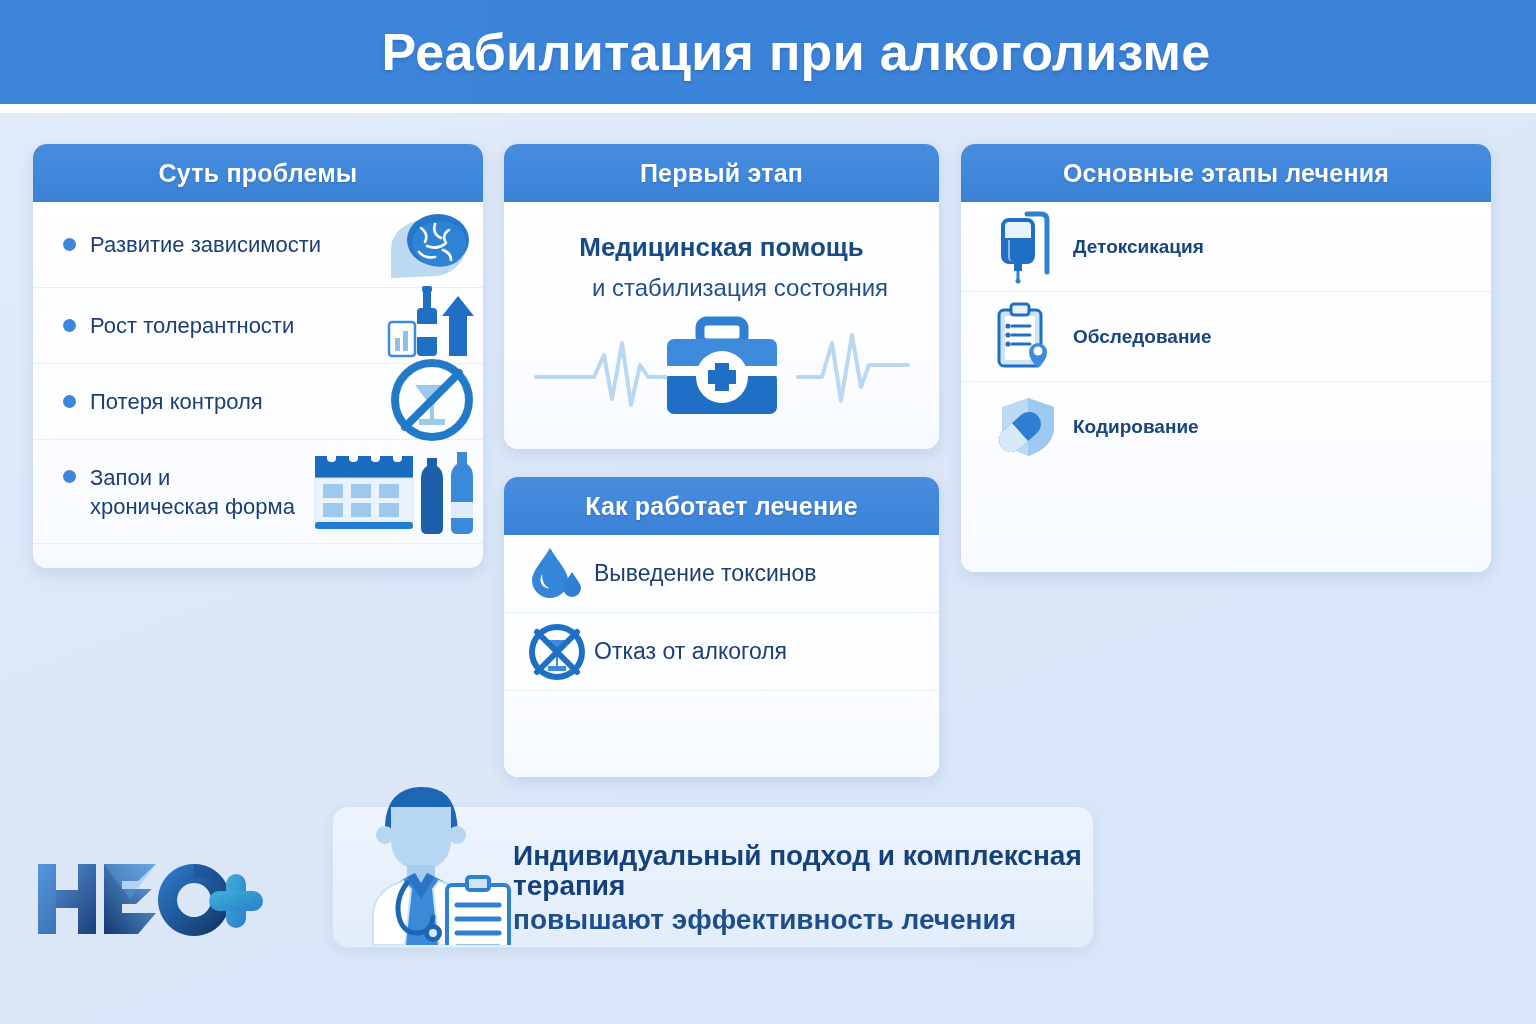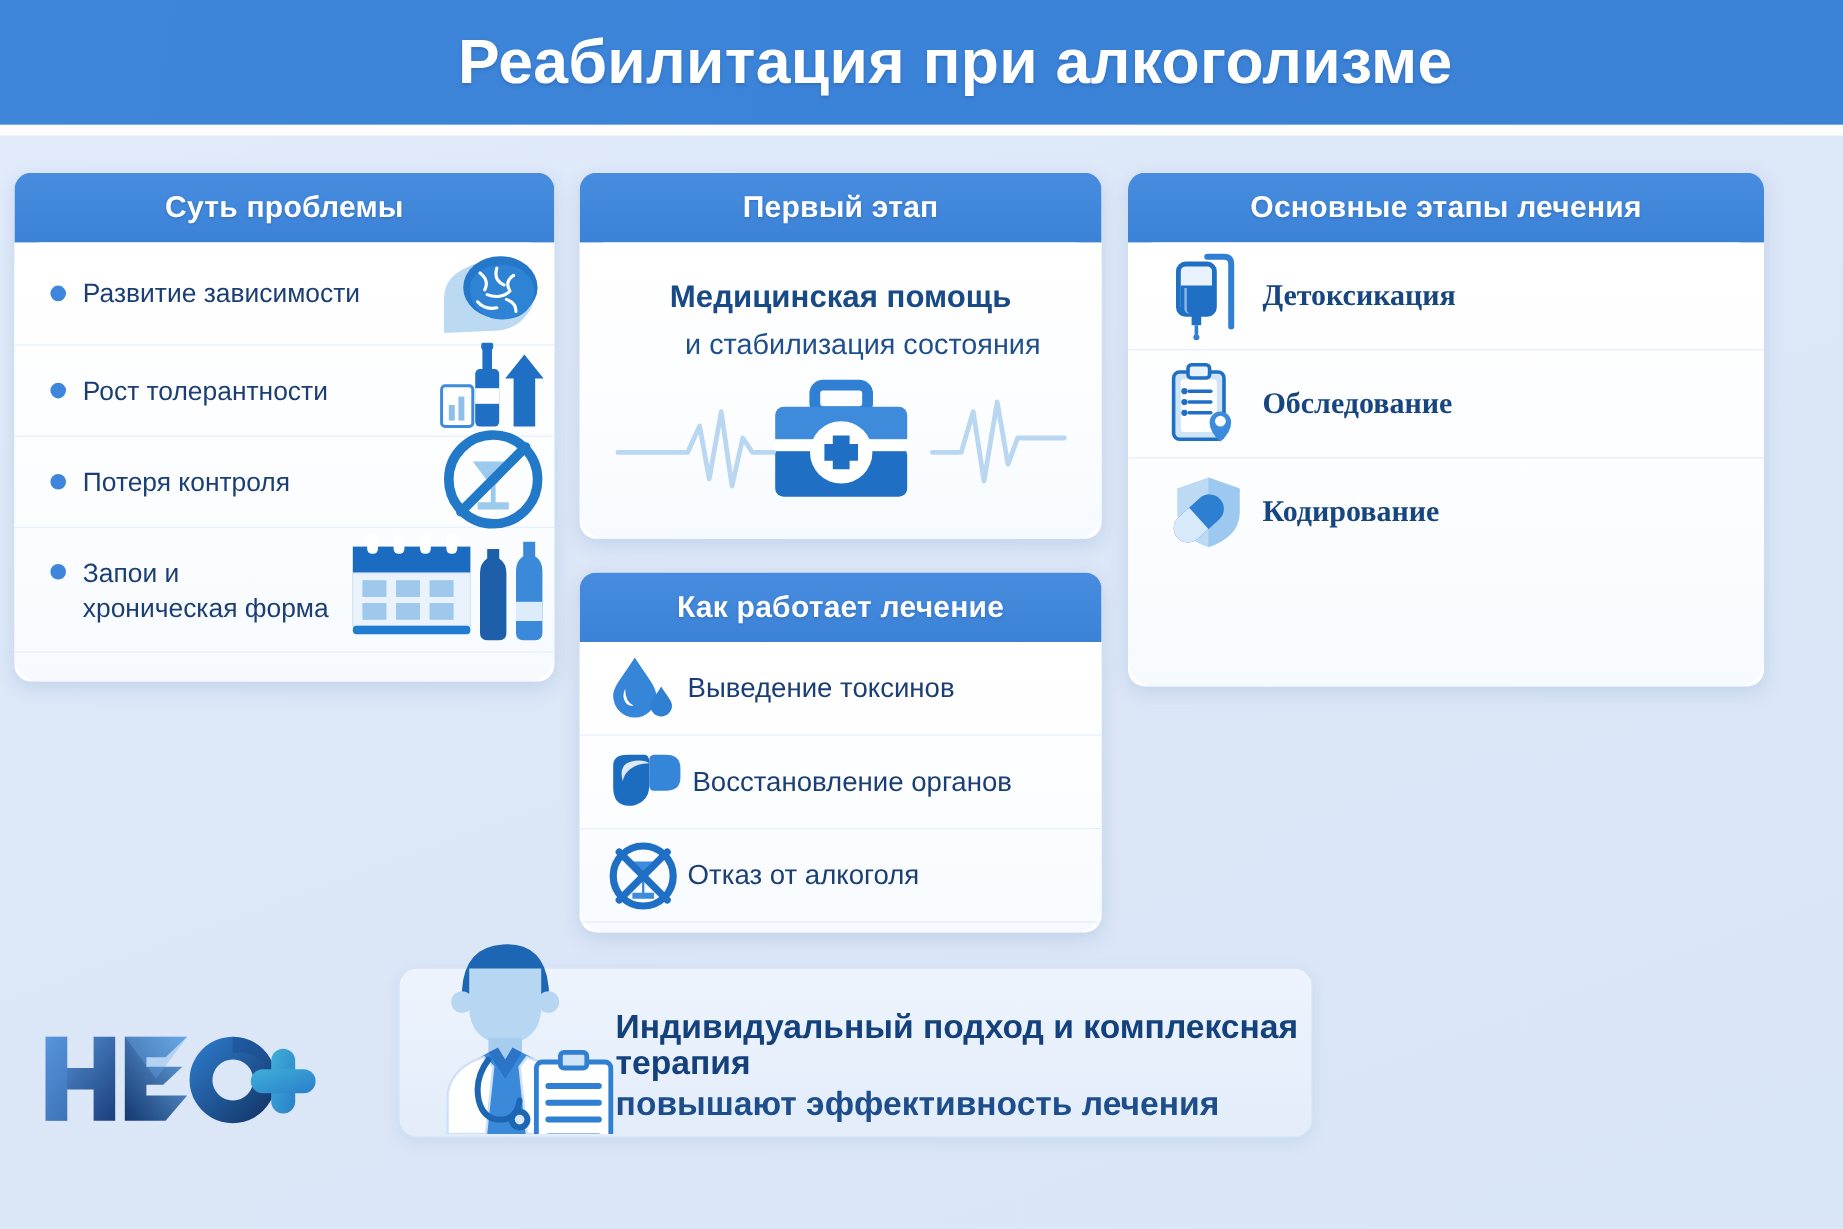--- a/index.html
+++ b/index.html
@@ -29,33 +29,34 @@
     position:absolute;left:0;top:104px;width:1536px;height:9px;background:#fdfdfe;
   }
 
   
   .card{
     position:absolute;
     background:#ffffff;
     border-radius:14px;
     box-shadow:0 5px 16px rgba(90,130,185,.20);
     overflow:hidden;
+    margin-left:21px;
   }
   .card-head{
     height:58px;
     background:linear-gradient(180deg,#478cdf 0%,#3b82d6 100%);
     display:flex;align-items:center;justify-content:center;
   }
   .card-head span{
     color:#ffffff;font-size:25px;font-weight:bold;letter-spacing:.2px;
     text-shadow:0 1px 2px rgba(20,55,110,.3);
   }
   .card-body{
     background:linear-gradient(180deg,#ffffff 0%,#fcfdff 60%,#f6faff 100%);
-    position:relative;height:calc(100% - 58px);border-radius:22px;
+    position:relative;height:calc(100% - 58px);
   }
 
   
   #card-problem{left:12px;top:144px;width:450px;height:424px;}
   .prow{
     position:relative;display:flex;align-items:center;
     padding:0 18px 0 30px;box-sizing:border-box;
     border-bottom:1px solid #e5eefb;
   }
   .prow:last-child{border-bottom:1px solid #e5eefb;}
@@ -92,21 +93,21 @@
   .hrow-label{color:#1b3f74;font-size:23px;margin-left:8px;}
 
   
   #card-stages{left:940px;top:144px;width:530px;height:428px;}
   .srow{
     display:flex;align-items:center;padding:0 22px 0 30px;box-sizing:border-box;
     border-bottom:1px solid #e5eefb;
   }
   .srow:last-child{border-bottom:none;}
   .srow-icon{flex:0 0 70px;display:flex;align-items:center;justify-content:center;}
-  .srow-label{color:#17457f;font-size:25px;font-weight:bold;margin-left:12px;font-family:Liberation Serif, serif;}
+  .srow-label{color:#17457f;font-size:19px;font-weight:bold;margin-left:12px;}
 
   
   #banner{
     position:absolute;left:332px;top:806px;width:760px;height:140px;
     background:linear-gradient(180deg,#eef4fd 0%,#e7f0fb 55%,#e3edfa 100%);
     border:1px solid #d4e4f7;border-radius:16px;
     box-shadow:0 4px 12px rgba(95,135,190,.14);
   }
   #banner-doc{position:absolute;left:18px;top:-34px;}
   .banner-text{
@@ -249,30 +250,20 @@
         <div class="hrow-icon">
           <svg width="54" height="56" viewBox="0 0 54 56">
             <path d="M20 2 C10 18 2 26 2 34 a18 18 0 0 0 36 0 C38 26 30 18 20 2 Z" fill="#3585d9"></path>
             <path d="M12 28 q-3 6 0 11 q3 4 7 3 q-7-3-7-14 Z" fill="#ffffff"></path>
             <path d="M42 26 c-5 8-9 12-9 16 a9 9 0 0 0 18 0 c0-4-4-8-9-16 Z" fill="#2f7fd3"></path>
           </svg>
         </div>
         <div class="hrow-label">Выведение токсинов</div>
       </div>
 
-      <div class="hrow" style="height:78px">
-        <div class="hrow-icon">
-          <svg width="62" height="52" viewBox="0 0 62 52">
-            <path d="M4 12 q0-9 12-9 h14 q4 0 4 6 v20 q0 12-12 16 Q4 48 4 30 Z" fill="#1c6cc0"></path>
-            <path d="M38 3 h10 q12 0 12 11 v8 q0 11-12 11 h-10 q-4 0-4-5 V8 q0-5 4-5 Z" fill="#3585d9"></path>
-            <path d="M12 14 q2-5 10-6 q8-1 12 2 q-10 0-16 5 q-5 4-6 10 q-2-7 0-11 Z" fill="#ffffff" opacity=".85"></path>
-          </svg>
-        </div>
-        <div class="hrow-label">Восстановление органов</div>
-      </div>
 
       <div class="hrow" style="height:78px">
         <div class="hrow-icon">
           <svg width="58" height="58" viewBox="0 0 58 58">
             <circle cx="29" cy="29" r="25" fill="none" stroke="#1f6fc4" stroke-width="6"></circle>
             <path d="M17 17 h24 L30 32 v11 h8 v5 H20 v-5 h8 V32 Z" fill="#3d8bdc"></path>
             <line x1="9" y1="49" x2="49" y2="9" stroke="#1f6fc4" stroke-width="6" stroke-linecap="round"></line>
             <line x1="9" y1="9" x2="49" y2="49" stroke="#1f6fc4" stroke-width="6" stroke-linecap="round"></line>
           </svg>
         </div>

